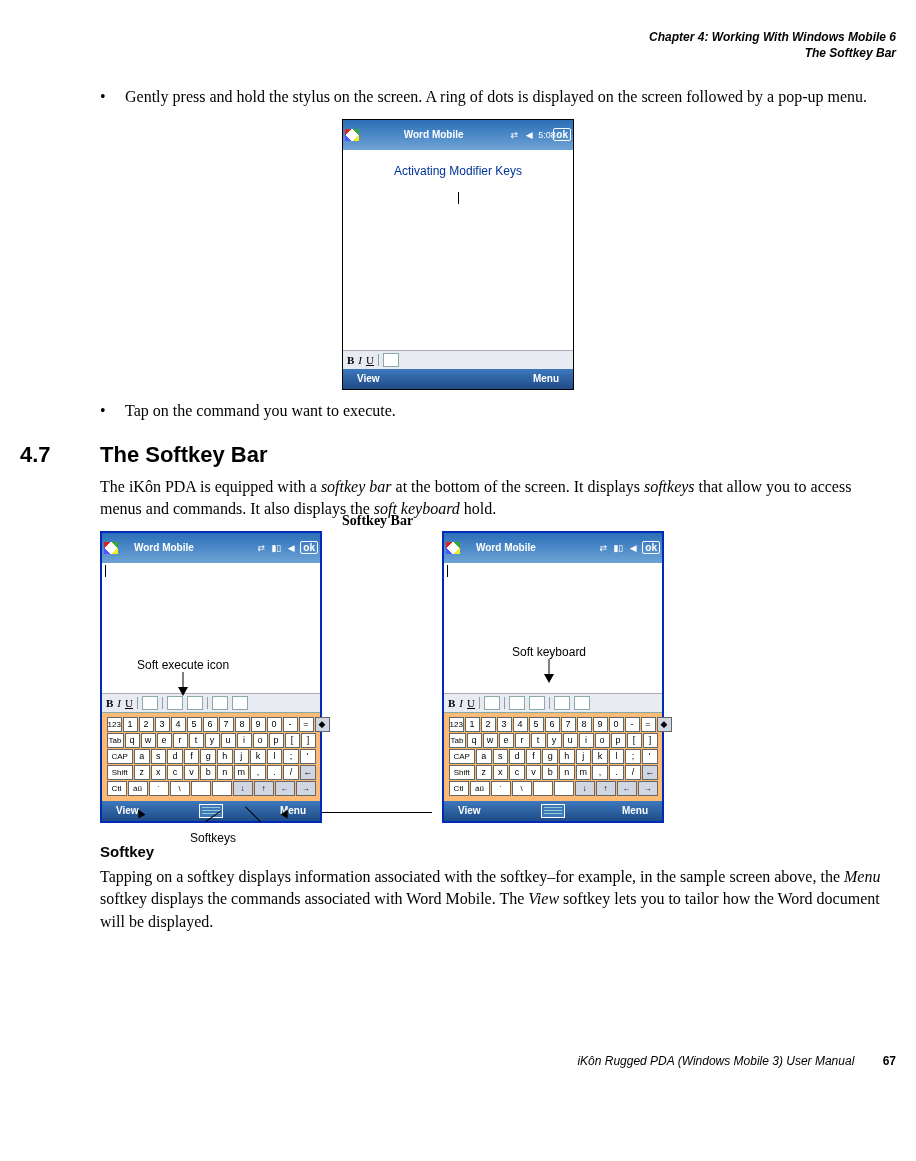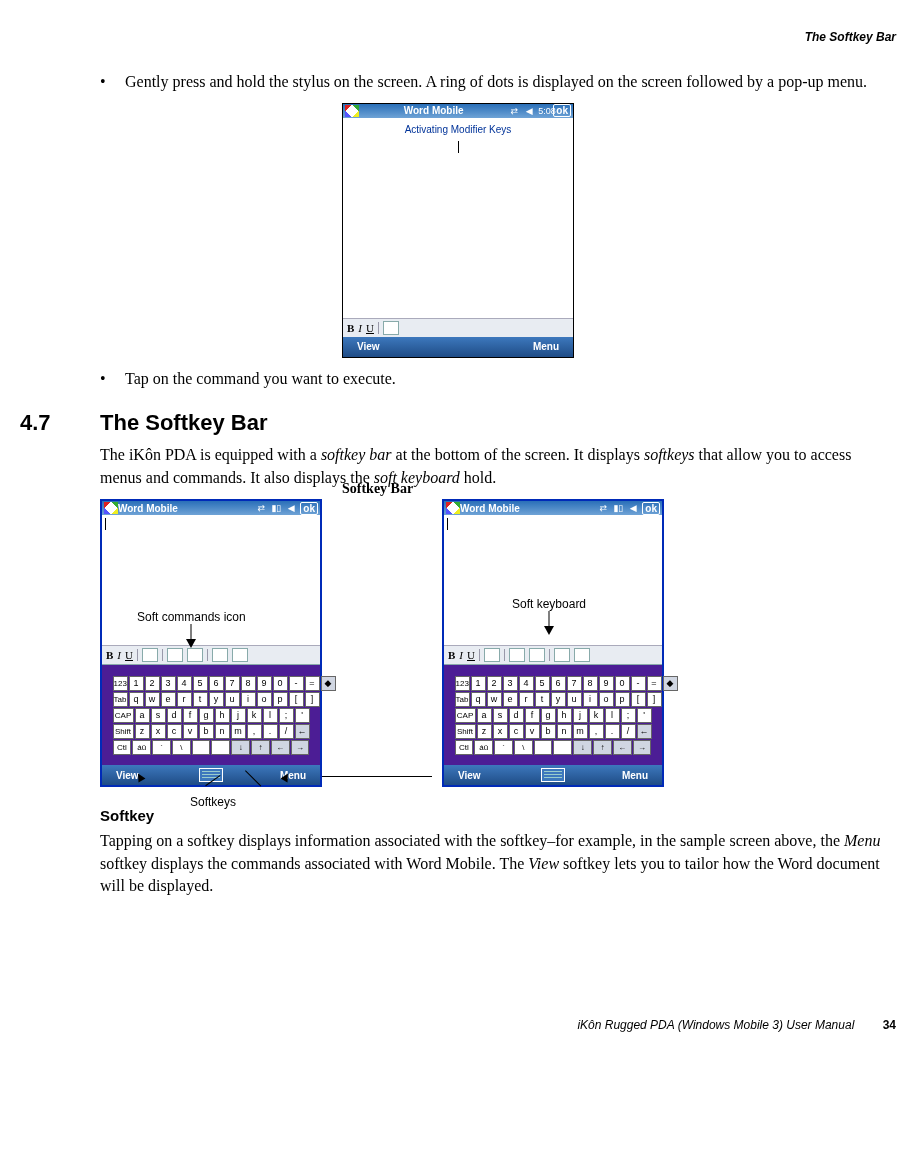--- a/index.html
+++ b/index.html
@@ -70,47 +70,47 @@
   
   .wm-screen {
     display: inline-block;
     border: 1px solid #000;
     background: #fff;
     font-family: Tahoma, Verdana, sans-serif;
     font-size: 10px;
     vertical-align: top;
   }
   .wm-titlebar {
-    height: 14px;
+    height: 30px;
     background: linear-gradient(#2a6fb8, #6fa3d6);
     display: flex;
     align-items: center;
     color: #fff;
     padding: 0 2px;
-    gap: 0;
+    gap: 16px;
   }
   .wm-flag {
     width: 14px; height: 12px;
     background:
       linear-gradient(135deg,#d22 25%, transparent 25%),
       linear-gradient(225deg,#3a3 25%, transparent 25%),
       linear-gradient(45deg,#55f 25%, transparent 25%),
       linear-gradient(315deg,#ee2 25%, transparent 25%);
     background-color:#fff;
   }
   .wm-title { font-weight: bold; font-size: 10px; flex:1; }
   .wm-title-icons { display:flex; gap:3px; align-items:center; }
   .wm-ico { width:12px; height:10px; color:#fff; font-size:9px; line-height:10px; text-align:center; }
   .wm-ok { border:1px solid #fff; border-radius:2px; padding:0 2px; font-size:10px; font-weight:bold; }
   .wm-content {
     position: relative;
     background: #fff;
   }
   .wm-doctext {
-    color: #003399; font-size: 10px; padding: 6px 3px;
+    color: #003399; font-size: 12px; padding: 14px 3px;
   }
   .wm-caret {
     display:inline-block; width:1px; height:12px; background:#000; vertical-align:middle;
   }
   .wm-popup {
     position:absolute;
     border:1px solid #3a5f9a;
     background:#f4f8ff;
     width: 100px;
     font-size:10px;
@@ -157,23 +157,23 @@
     position:absolute; left:50%; transform:translateX(-50%);
     width:22px; height:12px; border:1px solid #fff; background:#3d78bd;
   }
   .wm-softbar .kbd::before {
     content:''; position:absolute; inset:2px; background:
       repeating-linear-gradient(#9cc 0 1px, transparent 1px 3px);
   }
 
   
   .wm-kb {
-    background:#4c1d95;
+    background:#fdba74;
     border-top:1px solid #8aa;
-    padding:10px;
+    padding:4px;
   }
   .wm-kb-row { display:flex; }
   .wm-key {
     border:1px solid #666;
     background:#fff;
     height:13px;
     min-width:13px;
     font-size:9px;
     text-align:center;
     line-height:13px;
@@ -237,20 +237,21 @@
     width:0;height:0;
     border-left:4px solid transparent;
     border-right:4px solid transparent;
     border-bottom:8px solid #000;
   }
 </style>
 </head>
 <body>
 
 <div class="header">
+  <div>Chapter 4:  Working With Windows Mobile 6</div>
   <div>The Softkey Bar</div>
 </div>
 
 <div class="bullet-item">
   <div class="bullet-dot">•</div>
   <div class="bullet-text">Gently press and hold the stylus on the screen. A ring of dots is displayed on the screen followed by a pop-up menu.</div>
 </div>
 
 <div class="fig-center">
   <div class="wm-screen" style="width:230px;">
@@ -307,21 +308,21 @@
         <div class="wm-title">Word Mobile</div>
         <div class="wm-title-icons">
           <span class="wm-ico">⇄</span>
           <span class="wm-ico">▮▯</span>
           <span class="wm-ico">◀</span>
           <span class="wm-ok">ok</span>
         </div>
       </div>
       <div class="wm-content" style="height:130px;">
         <div style="padding:2px 3px;"><span class="wm-caret"></span></div>
-        <div class="ann arrow-down" style="left:35px; top:95px;">Soft commands icon</div>
+        <div class="ann arrow-down" style="left:35px; top:95px;">Soft execute icon</div>
       </div>
       <div class="wm-toolbar">
         <span class="wm-tb-b">B</span>
         <span class="wm-tb-i">I</span>
         <span class="wm-tb-u">U</span>
         <span class="wm-tb-sep"></span>
         <span class="wm-tb-ico"></span>
         <span class="wm-tb-sep"></span>
         <span class="wm-tb-ico"></span>
         <span class="wm-tb-ico"></span>
@@ -537,14 +538,14 @@
 
 <div class="subhead">Softkey</div>
 <p class="body-p">
   <span>Tapping on a softkey displays information associated with the softkey–for example, in the sample screen above, the </span><span class="italic">Menu</span><span> softkey displays the commands associated with Word Mobile. The </span><span class="italic">View</span><span> softkey lets you to tailor how the Word document will be displayed.</span>
 </p>
 
 <div style="height:120px;"></div>
 
 <div class="footer">
   <span>iKôn Rugged PDA (Windows Mobile 3) User Manual</span>
-  <span class="pagenum">34</span>
+  <span class="pagenum">67</span>
 </div>
 
 </body></html>

